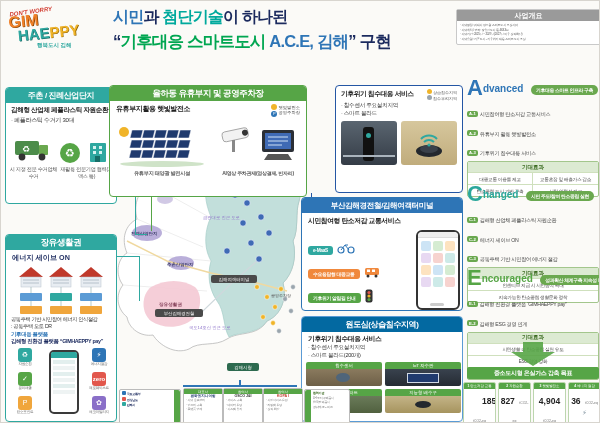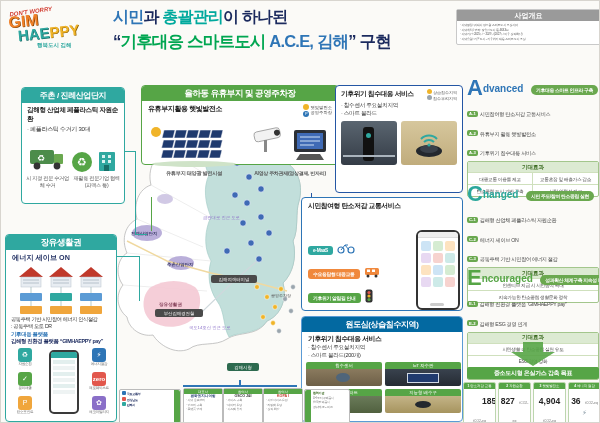--- a/index.html
+++ b/index.html
@@ -33,21 +33,21 @@
     <div style="font-size:6px;color:#d23b2f;font-style:italic;font-weight:bold;transform:rotate(-8deg);">DON'T WORRY</div>
     <div style="transform:rotate(-6deg);line-height:0.9;">
       <span style="font-size:16px;font-weight:900;color:#f07f26;text-shadow:0.6px 0.6px 0 #7a3b00;">GIM</span><br>
       <span style="font-size:15px;font-weight:900;color:#2fa8a0;text-shadow:0.6px 0.6px 0 #0e5b56;margin-left:8px;">HAE</span><span style="font-size:15px;font-weight:900;color:#f0b429;text-shadow:0.6px 0.6px 0 #8a5d00;">PPY</span>
     </div>
     <div style="font-size:5.5px;color:#2fa8a0;font-weight:bold;margin-left:28px;margin-top:2px;">행복도시 김해</div>
   </div>
 
   <div class="abs" style="left:112px;top:6px;width:340px;z-index:4;">
     <div style="font-size:16px;font-weight:800;letter-spacing:-0.8px;white-space:nowrap;">
-      <span style="color:#2e75b6;">시민</span><span style="color:#1b2a5e;">과 </span><span style="color:#00a99d;">총괄관리</span><span style="color:#1b2a5e;">이 하나된</span>
+      <span style="color:#2e75b6;">시민</span><span style="color:#1b2a5e;">과 </span><span style="color:#00a99d;">첨단기술</span><span style="color:#1b2a5e;">이 하나된</span>
     </div>
     <div style="font-size:16.5px;font-weight:800;letter-spacing:-0.8px;white-space:nowrap;margin-top:3px;">
       <span style="color:#1b2a5e;">“</span><span style="color:#00a651;">기후대응 스마트도시</span><span style="color:#2e75b6;"> A.C.E, 김해</span><span style="color:#1b2a5e;">”</span><span style="color:#1b2a5e;"> 구현</span>
     </div>
   </div>
 
   <div class="abs" style="left:455px;top:8px;width:143px;border:1px solid #c9c9c9;background:#fff;border-radius:2px;z-index:4;">
     <div style="background:#9a9a9a;color:#fff;font-size:7px;font-weight:bold;text-align:center;height:11px;line-height:11px;">사업개요</div>
     <div style="padding:2px 3px 3px;">
       <div class="micro" style="color:#555;">· 사업명칭: 김해시 강소형 스마트도시 조성사업</div>
@@ -118,21 +118,21 @@
 
   <div class="conn" style="left:116px;top:150px;width:18px;height:1px;background:#2fa8a0;"></div>
   <div class="conn" style="left:134px;top:150px;width:1px;height:83px;background:#2fa8a0;"></div>
   <div class="conn" style="left:134px;top:233px;width:12px;height:1px;background:#2fa8a0;"></div>
   <div class="conn" style="left:116px;top:255px;width:22px;height:1px;background:#2fa8a0;"></div>
   <div class="conn" style="left:138px;top:255px;width:1px;height:45px;background:#2fa8a0;"></div>
   <div class="conn" style="left:150px;top:196px;width:1px;height:34px;background:#56a546;"></div>
   <div class="conn" style="left:310px;top:192px;width:1px;height:18px;background:#2456a4;"></div>
   <div class="conn" style="left:307px;top:210px;width:0;height:0;border-left:3.5px solid transparent;border-right:3.5px solid transparent;border-top:5px solid #2456a4;"></div>
 
-  <div class="bx" style="left:20px;top:86px;width:104px;height:117px;border:1.4px solid #2fa8a0;">
+  <div class="bx" style="left:4px;top:86px;width:112px;height:117px;border:1.4px solid #2fa8a0;">
     <div class="bh" style="background:#2fa8a0;">주촌 / 진례산업단지</div>
     <div style="font-size:6.6px;font-weight:bold;color:#222;padding:3px 5px 0;letter-spacing:-0.4px;">김해형 산업체 폐플라스틱 자원순환</div>
     <div style="font-size:6px;color:#333;padding:1px 5px;letter-spacing:-0.3px;">· 폐플라스틱 수거기 30대</div>
     <div style="display:flex;justify-content:space-around;align-items:flex-end;padding:3px 4px 0;height:34px;">
       <svg width="40" height="30" viewBox="0 0 40 30">
         <rect x="2" y="8" width="24" height="14" rx="2" fill="#4c8c4a"></rect>
         <rect x="26" y="12" width="9" height="10" rx="1" fill="#6aa84f"></rect>
         <circle cx="9" cy="24" r="3.4" fill="#333"></circle>
           <circle cx="29" cy="24" r="3.4" fill="#333"></circle>
         <text x="13" y="19" font-size="9" fill="#fff" text-anchor="middle">♻</text>
@@ -210,21 +210,21 @@
         <div class="appic" style="background:#e2574c;font-size:6px;font-weight:bold;">zero</div>
         <div class="applb">제로웨이스트</div>
       </div>
       <div class="abs" style="left:80px;top:48px;width:26px;">
         <div class="appic" style="background:#8a6fc8;">✿</div>
         <div class="applb">에코마일리지</div>
       </div>
     </div>
   </div>
 
-  <div class="bx" style="left:140px;top:84px;width:198px;height:80px;border:1.4px solid #56a546;">
+  <div class="bx" style="left:108px;top:84px;width:198px;height:112px;border:1.4px solid #56a546;">
     <div class="bh" style="background:#56a546;font-size:8.5px;">율하동 유휴부지 및 공영주차장</div>
     <div style="display:flex;justify-content:space-between;padding:3px 6px 0;">
       <div style="font-size:7px;font-weight:bold;color:#222;letter-spacing:-0.4px;">유휴부지활용 햇빛발전소</div>
       <div>
         <div style="font-size:4.3px;color:#555;white-space:nowrap;"><span style="display:inline-block;width:6px;height:6px;border-radius:50%;background:#f0b429;vertical-align:-1px;"></span> <span>햇빛발전소</span></div>
         <div style="font-size:4.3px;color:#555;white-space:nowrap;"><span style="display:inline-block;width:6px;height:6px;border-radius:50%;background:#2e75b6;color:#fff;font-size:4px;line-height:6px;text-align:center;vertical-align:-1px;">P</span> <span>공영주차장</span></div>
       </div>
     </div>
     <svg class="abs" style="left:6px;top:36px;" width="92" height="46" viewBox="0 0 92 46">
       <g transform="skewX(-14)">
@@ -286,20 +286,21 @@
           <ellipse cx="28" cy="28" rx="9" ry="4" fill="#3a414a"></ellipse>
           <path d="M20,18 A11,11 0 0 1 36,18" stroke="#2fa8a0" stroke-width="2" fill="none"></path>
           <path d="M23,21 A7,7 0 0 1 33,21" stroke="#2fa8a0" stroke-width="2" fill="none"></path>
           <circle cx="28" cy="24" r="1.6" fill="#2fa8a0"></circle>
         </svg>
       </div>
     </div>
   </div>
 
   <div class="bx" style="left:300px;top:196px;width:162px;height:114px;border:1.4px solid #2e75b6;">
+    <div class="bh" style="background:#2e75b6;font-size:7.6px;">부산김해경전철/김해여객터미널</div>
     <div style="font-size:6.8px;font-weight:bold;color:#222;padding:3px 6px 1px;letter-spacing:-0.4px;">시민참여형 탄소저감 교통서비스</div>
     <div class="abs" style="left:6px;top:40px;width:104px;">
       <div style="margin-bottom:6px;">
         <span class="pill" style="background:#2fa8a0;border-radius:3px;">e-MaaS</span>
         <svg width="18" height="11" style="vertical-align:-2px;">
             <circle cx="4" cy="7" r="3" fill="none" stroke="#2e75b6" stroke-width="1.2"></circle>
             <circle cx="14" cy="7" r="3" fill="none" stroke="#2e75b6" stroke-width="1.2"></circle>
             <path d="M4,7 L8,2 L12,7 M8,2 h3" stroke="#2e75b6" stroke-width="1" fill="none"></path>
           </svg>
       </div>

